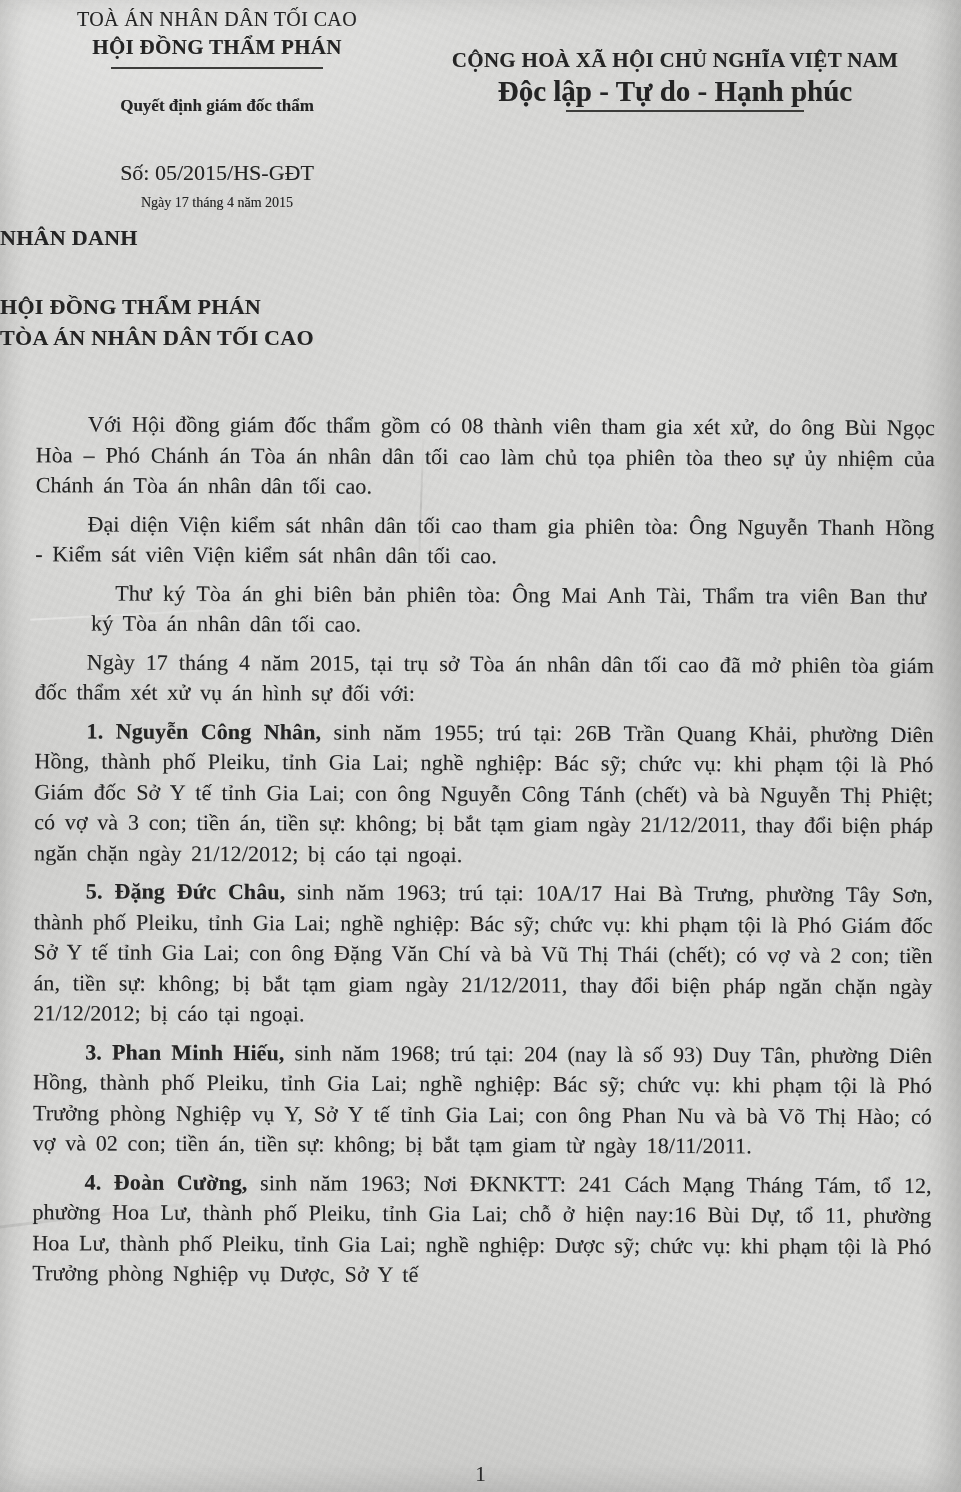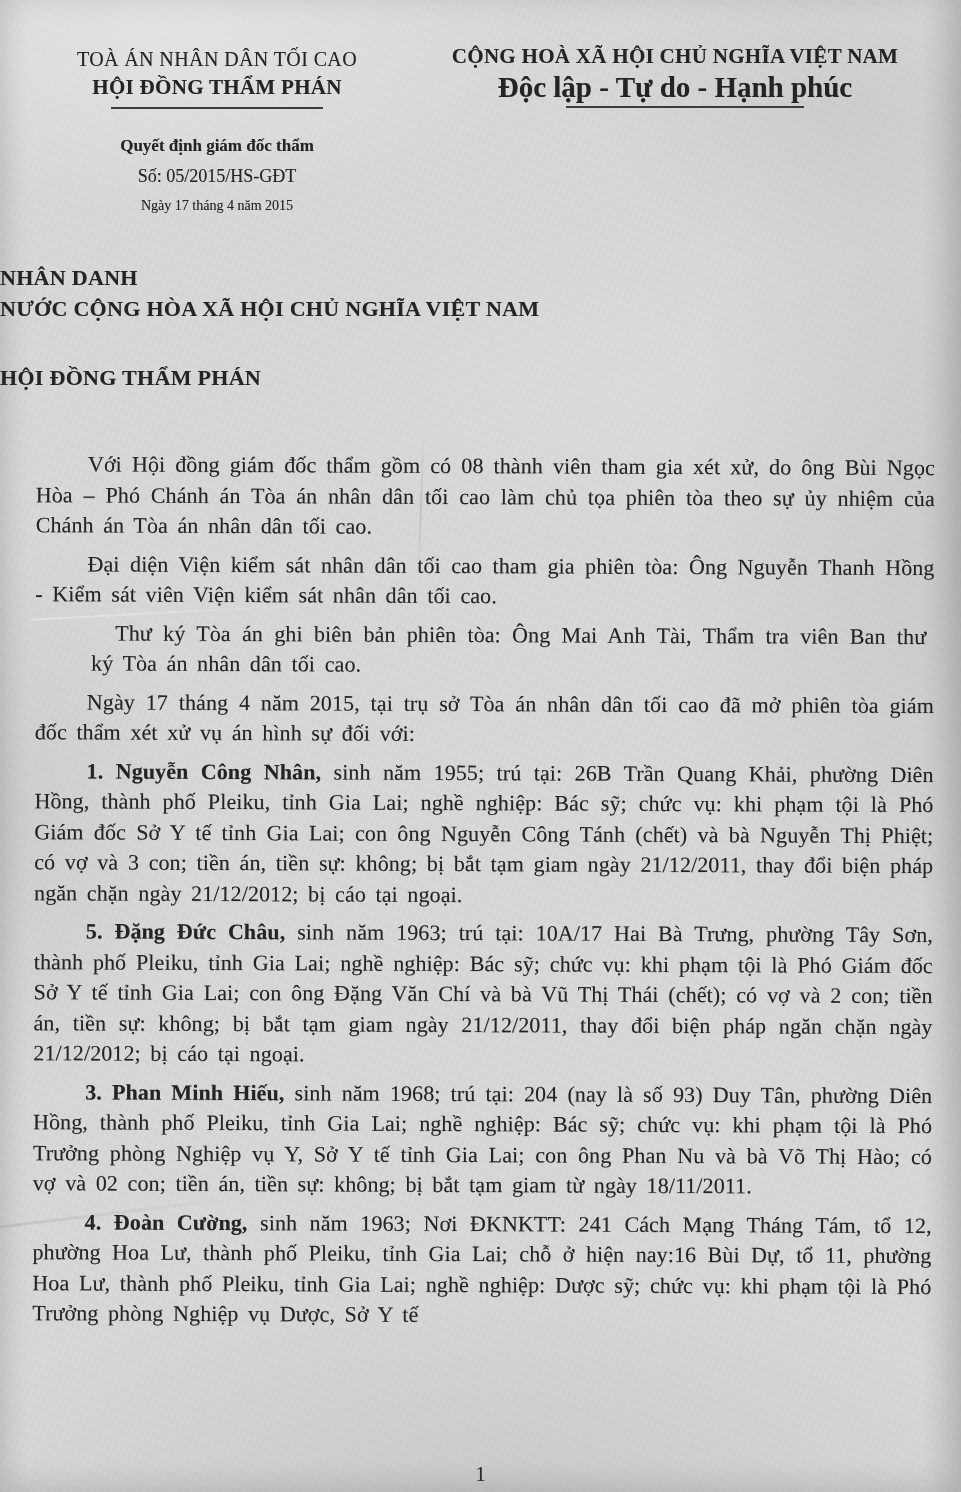--- a/index.html
+++ b/index.html
@@ -38,40 +38,40 @@
   .crease-d {
     left: -20px; top: 1212px; width: 260px; height: 3px;
     background: linear-gradient(90deg, rgba(90,90,88,0.16), rgba(90,90,88,0));
     transform: rotate(-7deg);
   }
   .crease-h {
     left: 30px; top: 610px; width: 330px; height: 2px;
     background: linear-gradient(90deg, rgba(255,255,255,0.35), rgba(255,255,255,0));
     transform: rotate(-3deg);
   }
-  .content { position: relative; padding-top: 40px; }
+  .content { position: relative; }
 
   
   .doc-header { position: relative; height: 222px; }
   .header-left {
     position: absolute; left: 50px; top: 6px; width: 334px;
     text-align: center;
   }
   .court { font-size: 20px; line-height: 27px; letter-spacing: 0.4px; }
   .council { font-size: 21px; line-height: 28px; font-weight: bold; letter-spacing: 0.3px; }
   .rule { border: 0; border-top: 2px solid #3c3c3a; }
   .rule-left { width: 212px; margin: 6px auto 0 auto; }
   .decision-title { margin-top: 22px; font-size: 17px; font-weight: bold; line-height: 30px; }
-  .decision-number { font-size: 18px; line-height: 30px; }
+  .decision-number { font-size: 22px; line-height: 30px; margin-top: 37px; }
   .decision-date { font-size: 14px; line-height: 30px; }
   .header-right {
     position: absolute; left: 406px; top: 0; width: 538px;
     text-align: center;
   }
-  .country { font-size: 21px; line-height: 32px; font-weight: bold; letter-spacing: 0.3px; }
+  .country { font-size: 21px; line-height: 32px; font-weight: bold; letter-spacing: 0.3px; margin-top: 44px; }
   .motto { font-size: 29px; line-height: 31px; font-weight: bold; }
   .rule-right { width: 238px; margin: 3px auto 0 auto; margin-left: 160px; }
 
   
   .doc-title { text-align: left; font-weight: bold; }
   .doc-title .t1 { font-size: 22px; line-height: 31px; letter-spacing: 0.3px; }
   .title-group-2 { margin-top: 38px; }
 
   
   .doc-body {
@@ -116,23 +116,23 @@
       </div>
       <div class="header-right">
         <div class="country">CỘNG HOÀ XÃ HỘI CHỦ NGHĨA VIỆT NAM</div>
         <div class="motto">Độc lập - Tự do - Hạnh phúc</div>
         <hr class="rule rule-right">
       </div>
     </header>
 
     <section class="doc-title">
       <div class="t1">NHÂN DANH</div>
-      <div class="t1">NƯỚC CỘNG HÒA XÃ HỘI CHỦ NGHĨA VIỆT NAM</div>
       <div class="title-group-2">
         <div class="t1">HỘI ĐỒNG THẨM PHÁN</div>
+        <div class="t1">TÒA ÁN NHÂN DÂN TỐI CAO</div>
       </div>
     </section>
 
     <section class="doc-body">
       <p class="para">Với Hội đồng giám đốc thẩm gồm có 08 thành viên tham gia xét xử, do ông Bùi Ngọc Hòa – Phó Chánh án Tòa án nhân dân tối cao làm chủ tọa phiên tòa theo sự ủy nhiệm của Chánh án Tòa án nhân dân tối cao.</p>
       <p class="para">Đại diện Viện kiểm sát nhân dân tối cao tham gia phiên tòa: Ông Nguyễn Thanh Hồng - Kiểm sát viên Viện kiểm sát nhân dân tối cao.</p>
       <p class="para para-secretary">Thư ký Tòa án ghi biên bản phiên tòa: Ông Mai Anh Tài, Thẩm tra viên Ban thư ký Tòa án nhân dân tối cao.</p>
       <p class="para">Ngày 17 tháng 4 năm 2015, tại trụ sở Tòa án nhân dân tối cao đã mở phiên tòa giám đốc thẩm xét xử vụ án hình sự đối với:</p>
 
       <p class="para defendant">

